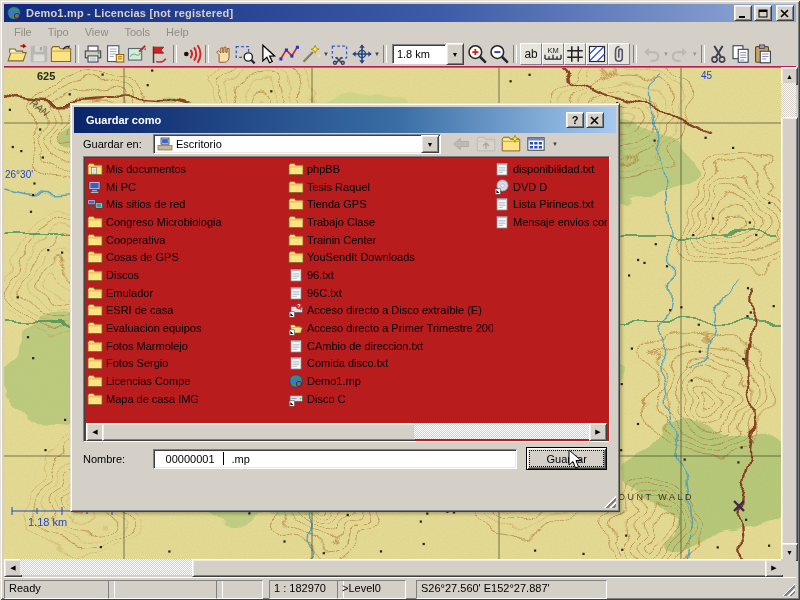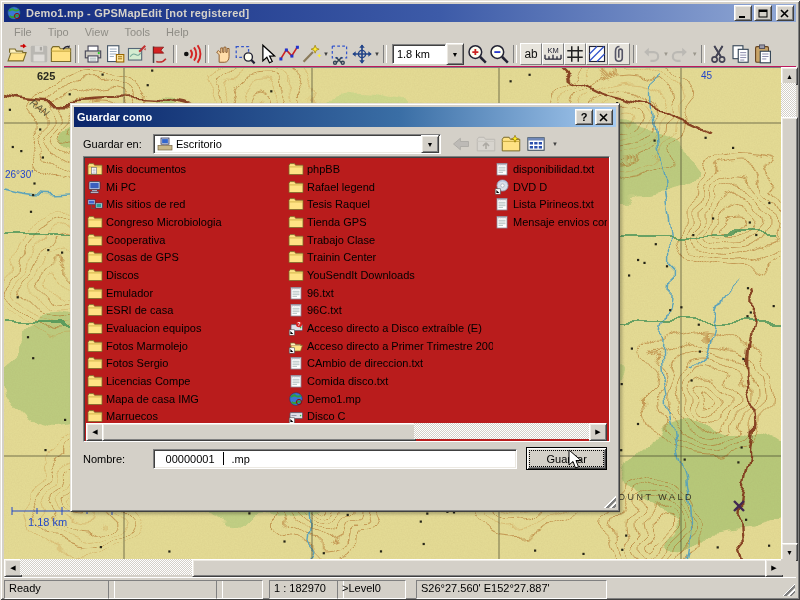--- a/index.html
+++ b/index.html
@@ -46,23 +46,23 @@
   
   #statusbar{position:absolute;left:4px;top:577px;right:4px;height:19px;border-top:1px solid #fff;}
   .status-panel{position:absolute;top:2px;height:15px;border:1px solid;border-color:#808080 #fff #fff #808080;
     padding:1px 4px;white-space:nowrap;overflow:hidden;}
   #grip{position:absolute;right:1px;bottom:1px;width:13px;height:13px;
     background:linear-gradient(135deg,transparent 0 50%,#fff 50% 56%,#808080 56% 66%,transparent 66% 72%,#fff 72% 78%,#808080 78% 88%,transparent 88%);}
   
   #dialog{position:absolute;left:70px;top:103px;width:548px;height:407px;background:#d4d0c8;z-index:50;
     border:1px solid;border-color:#e6e2da #404040 #404040 #e6e2da;
     box-shadow:inset 1px 1px 0 #fff, inset -1px -1px 0 #808080, 2px 2px 3px rgba(0,0,0,.25);}
-  #dlg-title{position:absolute;left:3px;top:3px;right:3px;height:20px;
+  #dlg-title{position:absolute;left:3px;top:3px;right:3px;height:26px;
     background:linear-gradient(90deg,#0a246a 0%,#3a6ea5 60%,#a6caf0 100%);
-    display:flex;align-items:center;padding:0 3px;}
+    display:flex;align-items:center;padding:0 12px;}
   #dlg-title .ttext{color:#fff;font-weight:bold;flex:1;}
   .dlg-row{position:absolute;display:flex;align-items:center;}
   .field{background:#fff;border:1px solid;border-color:#808080 #fff #fff #808080;
     box-shadow:inset 1px 1px 0 #404040, inset -1px -1px 0 #ece9e2;display:flex;align-items:center;}
   #list{position:absolute;left:12px;top:52px;width:525px;height:284px;background:#b91c1c;
     border:1px solid;border-color:#808080 #fff #fff #808080;box-shadow:inset 1px 1px 0 #404040;overflow:hidden;}
   .col{position:absolute;top:3px;overflow:hidden;}
   .file-item{height:17.7px;display:flex;align-items:center;white-space:nowrap;}
   .file-item .icon{margin-right:3px;}
   #list-hscroll{position:absolute;left:2px;right:2px;bottom:2px;height:16px;}
@@ -83,21 +83,21 @@
 <div id="stage">
 
   <div id="titlebar">
     <span class="icon">
         <svg viewBox="0 0 16 16">
           <circle cx="8" cy="8" r="6.3" fill="#3a77d4" stroke="#123a66" stroke-width=".6"></circle>
           <path d="M3 6 q3-2.6 5-1 q2 1.4 5-.4 M3.6 11 q3 2 5 .4 q2-1.4 4-.4" stroke="#2f9e3f" stroke-width="2" fill="none"></path>
           <circle cx="11" cy="11" r="2.6" fill="none" stroke="#8a1010" stroke-width="1"></circle>
         </svg>
       </span>
-    <span class="ttext">Demo1.mp - GPSMapEdit [not registered]</span>
+    <span class="ttext">Demo1.mp - Licencias [not registered]</span>
     <span class="winbtn bevel-up">
         <svg width="10" height="9">
           <rect x="1" y="7" width="6" height="2" fill="#000"></rect>
         </svg>
       </span>
     <span class="winbtn bevel-up">
         <svg width="10" height="9">
           <rect x="1" y="1" width="8" height="7" fill="none" stroke="#000" stroke-width="1"></rect>
           <rect x="1" y="1" width="8" height="2" fill="#000"></rect>
         </svg>
@@ -885,48 +885,30 @@
           </div>
           <div class="file-item">
             <span class="icon">
               <svg viewBox="0 0 16 16">
                 <path d="M1 13.5 V4.2 L2.2 2.6 h4.3 l1 1.6 h7.5 V13.5 z" fill="#ffe284" stroke="#7a6a2a" stroke-width=".8"></path>
                 <path d="M1 5.9 h14" stroke="#c9a93f" stroke-width=".8"></path>
               </svg>
             </span>
             <span>Mapa de casa IMG</span>
           </div>
-          <div class="file-item">
-            <span class="icon">
-              <svg viewBox="0 0 16 16">
-                <path d="M1 13.5 V4.2 L2.2 2.6 h4.3 l1 1.6 h7.5 V13.5 z" fill="#ffe284" stroke="#7a6a2a" stroke-width=".8"></path>
-                <path d="M1 5.9 h14" stroke="#c9a93f" stroke-width=".8"></path>
-              </svg>
-            </span>
-            <span>Marruecos</span>
-          </div>
         </div>
       <div class="col" style="left:204px;width:205px;">
           <div class="file-item">
             <span class="icon">
               <svg viewBox="0 0 16 16">
                 <path d="M1 13.5 V4.2 L2.2 2.6 h4.3 l1 1.6 h7.5 V13.5 z" fill="#ffe284" stroke="#7a6a2a" stroke-width=".8"></path>
                 <path d="M1 5.9 h14" stroke="#c9a93f" stroke-width=".8"></path>
               </svg>
             </span>
             <span>phpBB</span>
-          </div>
-          <div class="file-item">
-            <span class="icon">
-              <svg viewBox="0 0 16 16">
-                <path d="M1 13.5 V4.2 L2.2 2.6 h4.3 l1 1.6 h7.5 V13.5 z" fill="#ffe284" stroke="#7a6a2a" stroke-width=".8"></path>
-                <path d="M1 5.9 h14" stroke="#c9a93f" stroke-width=".8"></path>
-              </svg>
-            </span>
-            <span>Rafael legend</span>
           </div>
           <div class="file-item">
             <span class="icon">
               <svg viewBox="0 0 16 16">
                 <path d="M1 13.5 V4.2 L2.2 2.6 h4.3 l1 1.6 h7.5 V13.5 z" fill="#ffe284" stroke="#7a6a2a" stroke-width=".8"></path>
                 <path d="M1 5.9 h14" stroke="#c9a93f" stroke-width=".8"></path>
               </svg>
             </span>
             <span>Tesis Raquel</span>
           </div>

